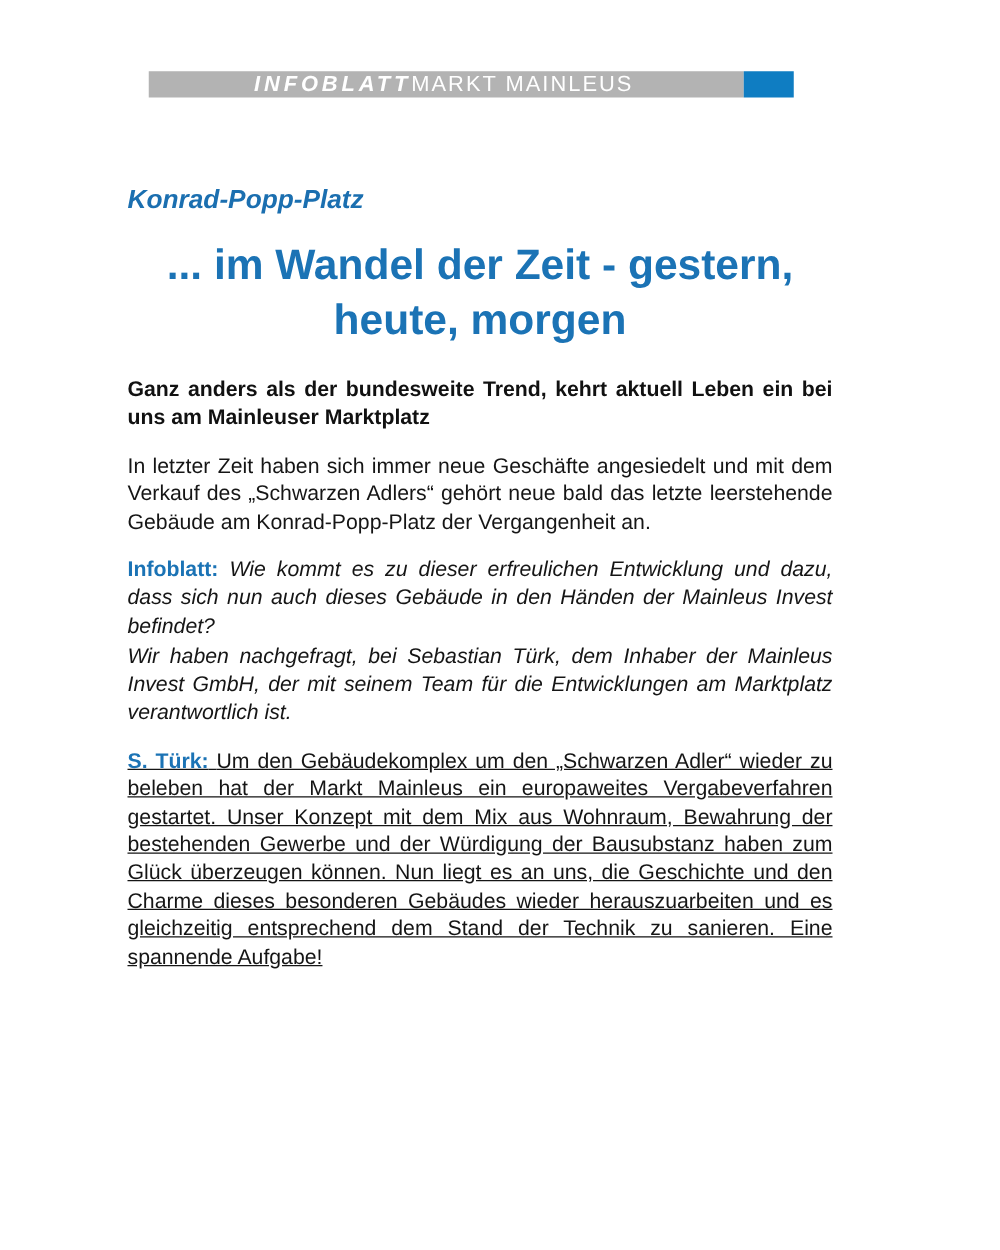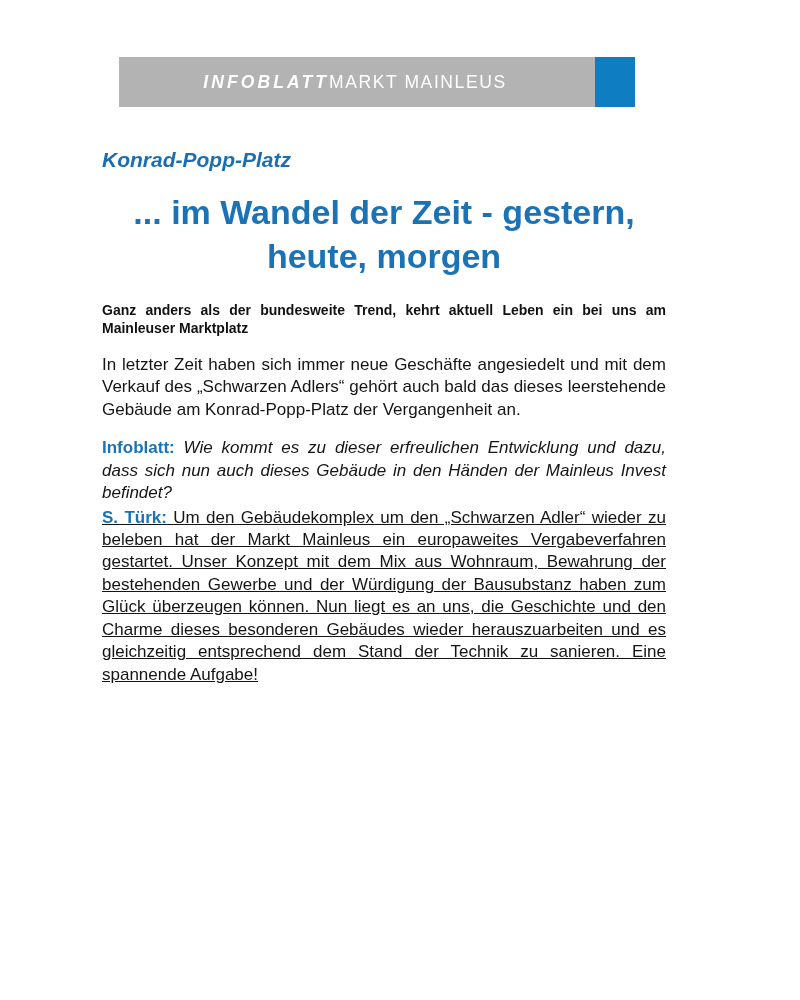--- a/index.html
+++ b/index.html
@@ -22,21 +22,21 @@
     height: 1000px;
     background: #ffffff;
   }
 
   
   .masthead {
     position: absolute;
     left: 119px;
     top: 57px;
     width: 516px;
-    height: 50px;
+    height: 21px;
     display: flex;
     align-items: stretch;
   }
   .masthead-band {
     flex: 1 1 auto;
     background: #b3b3b3;
     display: flex;
     align-items: center;
     justify-content: center;
     padding-right: 4px;
@@ -83,21 +83,21 @@
     font-size: 34px;
     font-weight: bold;
     color: #1b73b5;
     text-align: center;
     line-height: 1.30;
     margin: 0 0 22px 0;
     padding: 0 6px;
   }
 
   .lead {
-    font-size: 14px;
+    font-size: 17px;
     font-weight: bold;
     color: #111111;
     text-align: justify;
     text-justify: inter-word;
     line-height: 1.30;
     margin: 0 0 17px 0;
   }
 
   p.body-par {
     font-size: 17px;
@@ -138,22 +138,23 @@
   </div>
 
   <div class="content">
 
     <div class="kicker">Konrad-Popp-Platz</div>
 
     <div class="headline">... im Wandel der Zeit - gestern, heute, morgen</div>
 
     <div class="lead">Ganz anders als der bundesweite Trend, kehrt aktuell Leben ein bei uns am Mainleuser Marktplatz</div>
 
-    <p class="body-par">In letzter Zeit haben sich immer neue Geschäfte angesiedelt und mit dem Verkauf des „Schwarzen Adlers“ gehört auch bald das dieses leerstehende Gebäude am Konrad-Popp-Platz der Vergangenheit an.</p>
+    <p class="body-par">In letzter Zeit haben sich immer neue Geschäfte angesiedelt und mit dem Verkauf des „Schwarzen Adlers“ gehört neue bald das letzte leerstehende Gebäude am Konrad-Popp-Platz der Vergangenheit an.</p>
 
     <p class="body-par italic"><span class="speaker">Infoblatt:</span> <span>Wie kommt es zu dieser erfreulichen Entwicklung und dazu, dass sich nun auch dieses Gebäude in den Händen der Mainleus Invest befindet?</span></p>
 
+    <p class="body-par italic tight"><span>Wir haben nachgefragt, bei Sebastian Türk, dem Inhaber der Mainleus Invest GmbH, der mit seinem Team für die Entwicklungen am Marktplatz verantwortlich ist.</span></p>
 
     <p class="body-par"><span class="speaker">S. Türk:</span> <span>Um den Gebäudekomplex um den „Schwarzen Adler“ wieder zu beleben hat der Markt Mainleus ein europaweites Vergabeverfahren gestartet. Unser Konzept mit dem Mix aus Wohnraum, Bewahrung der bestehenden Gewerbe und der Würdigung der Bausubstanz haben zum Glück überzeugen können. Nun liegt es an uns, die Geschichte und den Charme dieses besonderen Gebäudes wieder herauszuarbeiten und es gleichzeitig entsprechend dem Stand der Technik zu sanieren. Eine spannende Aufgabe!</span></p>
 
   </div>
 
 </div>
 
 </body></html>

